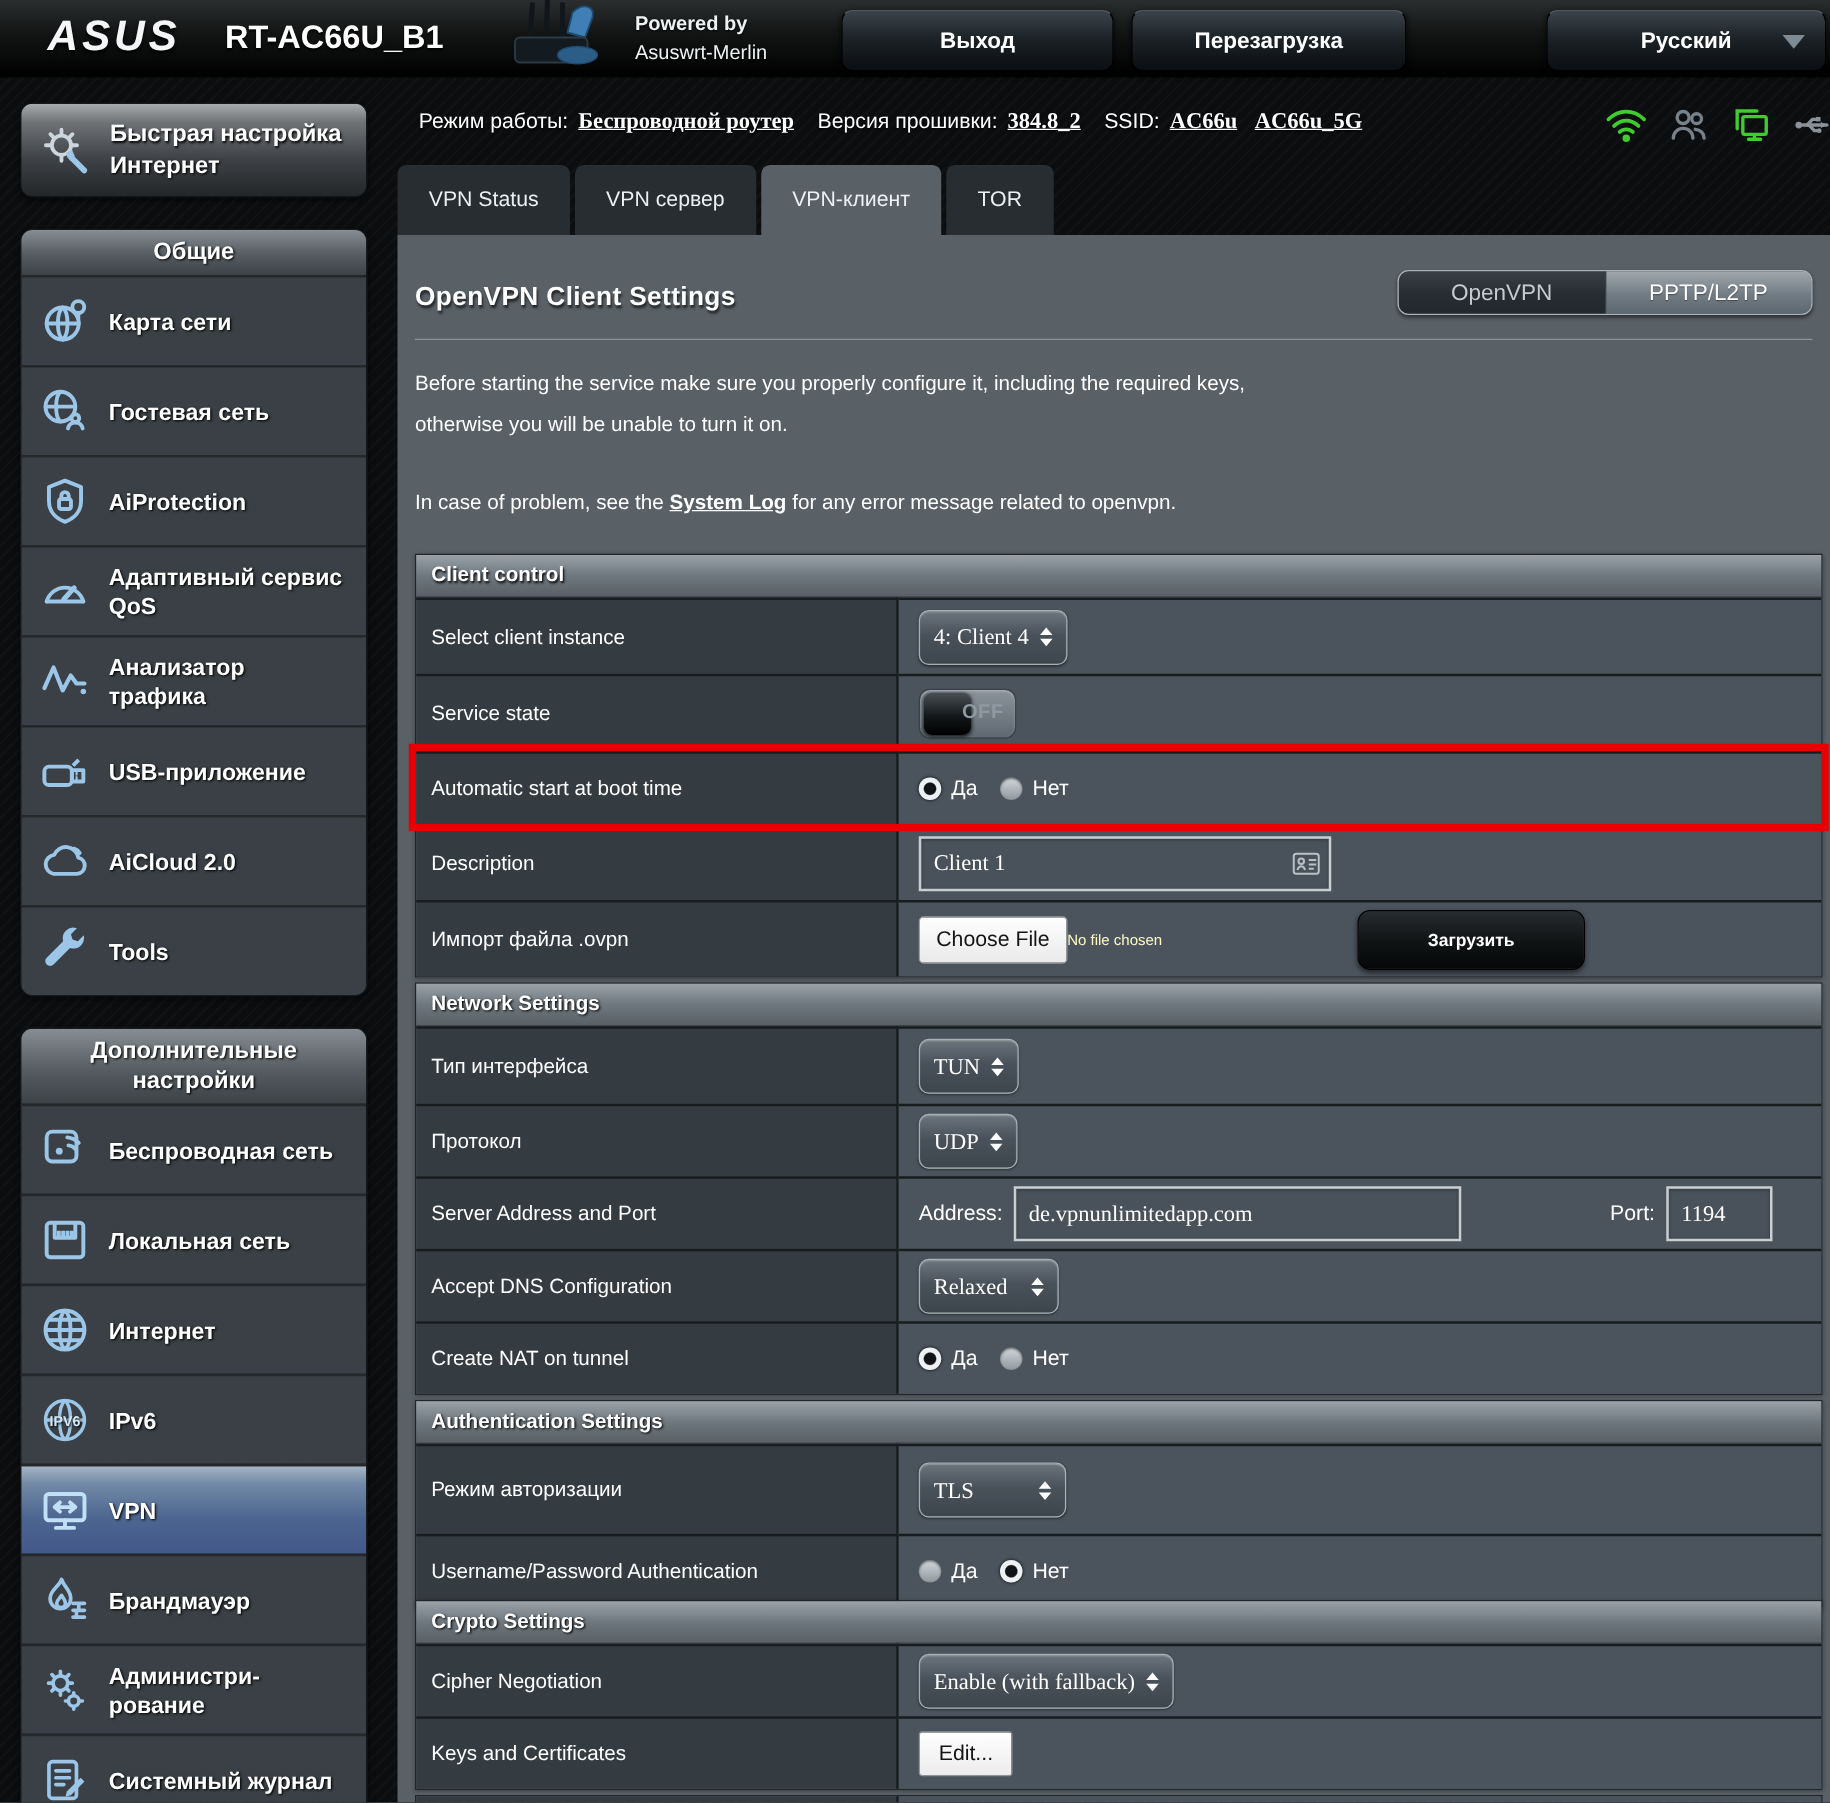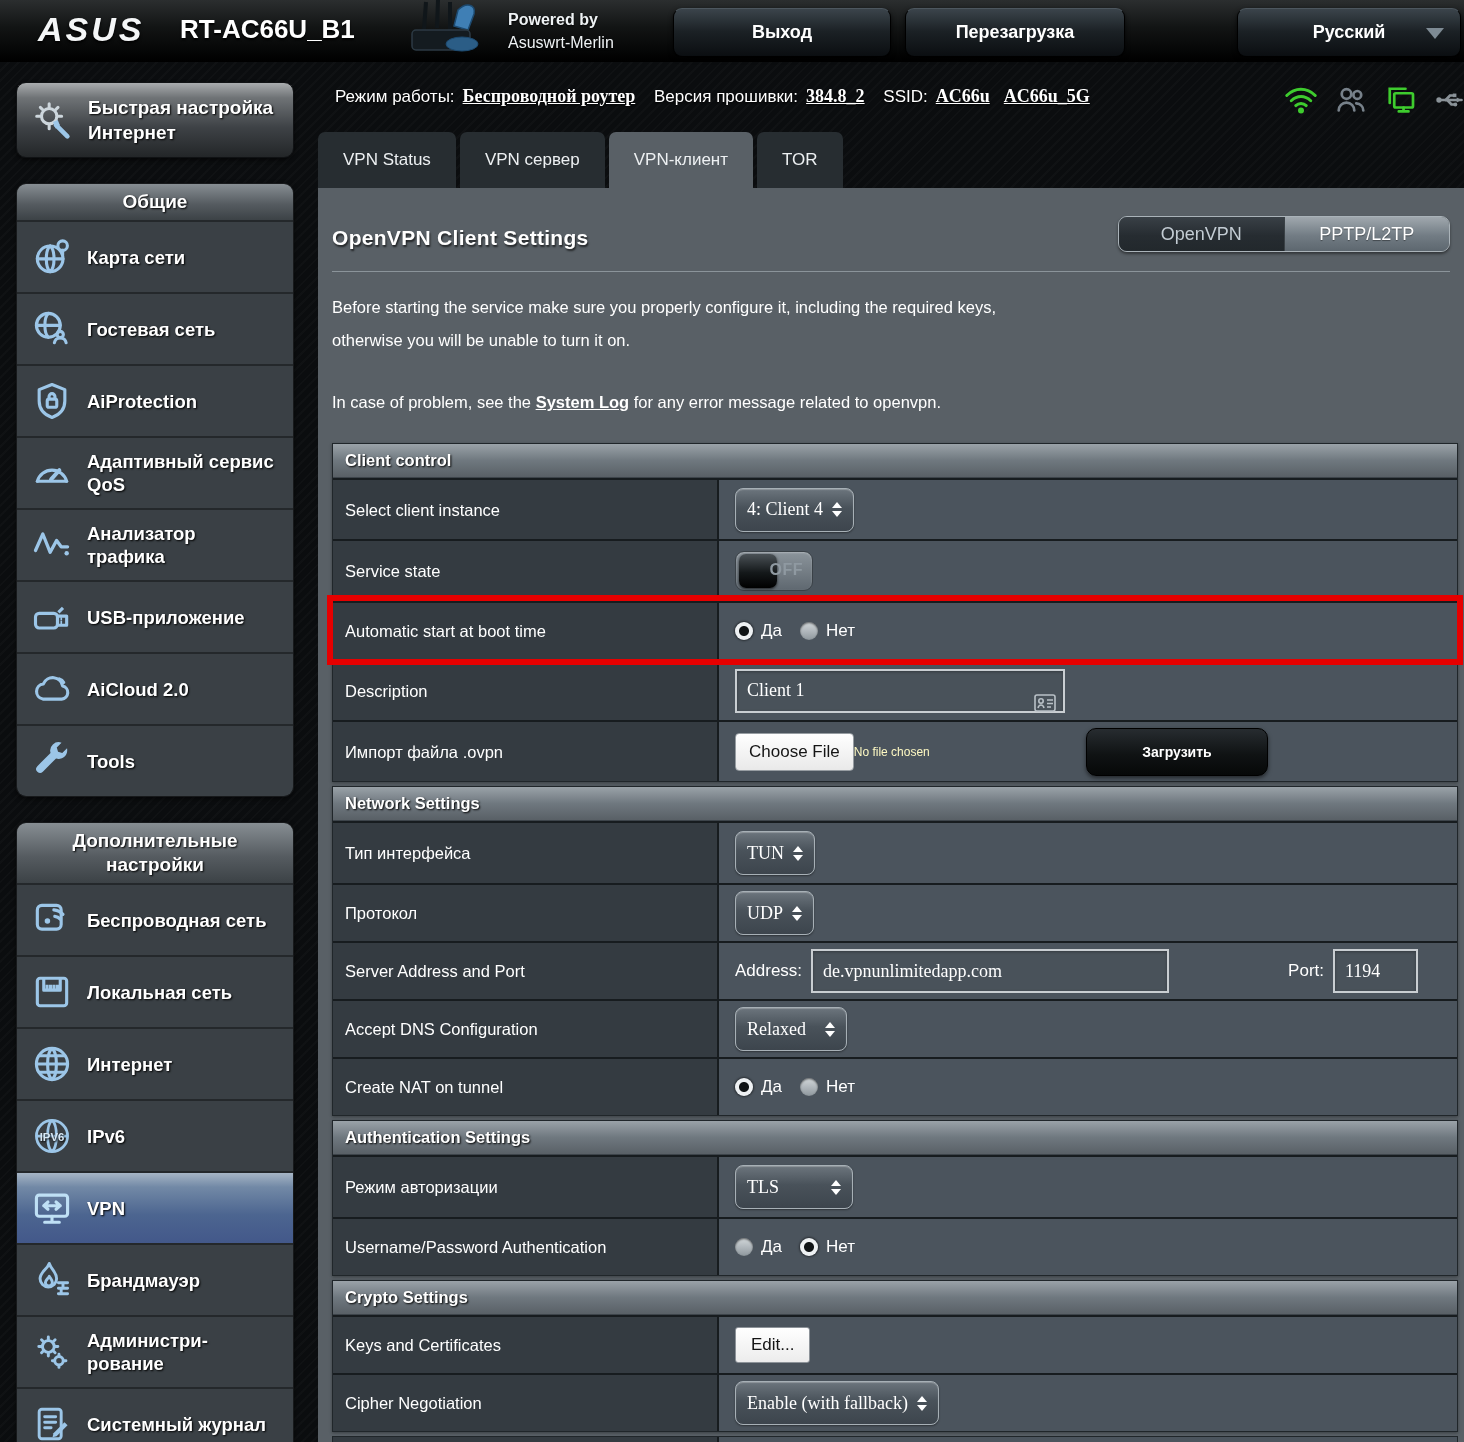--- a/index.html
+++ b/index.html
@@ -88,21 +88,21 @@
     background:linear-gradient(180deg,#4a5156 0%,#14181a 55%,#000 100%); box-shadow:0 1px 3px rgba(0,0,0,.7); }
   .toggle .txt { position:absolute; right:9px; top:9px; color:#8f99a1; font-weight:bold; font-size:16px; letter-spacing:.5px; }
   .radio { width:18px; height:18px; border-radius:50%; flex:none; cursor:pointer;
     background:linear-gradient(180deg,#d3d8db 0%,#8f989e 100%); box-shadow:inset 0 1px 2px rgba(0,0,0,.55); }
   .radio.on { background:radial-gradient(circle at 50% 50%, #101416 0 4.5px, #eef1f3 5.5px 100%);
     box-shadow:0 0 2px 1px rgba(0,0,0,.45); }
   .rlabel { margin:0 18px 0 8px; font-size:17px; color:#fff; }
   .tinput { height:44px; background:#49525a; border:2px solid #c9ced2; color:#fff;
     font-family:"Liberation Serif", serif; font-size:18px; padding:0 10px; outline:none;
     box-shadow:inset 0 1px 3px rgba(0,0,0,.3); }
-  .desc-wrap { position:relative; display:inline-flex; align-items:flex-end; }
+  .desc-wrap { position:relative; display:inline-flex; align-items:center; }
   .desc-wrap svg { position:absolute; right:8px; }
   #desc-input { width:330px; padding-right:38px; }
   #addr-input { width:358px; margin-left:9px; }
   #port-input { width:85px; margin-left:9px; }
   .port-group { margin-left:auto; margin-right:39px; display:flex; align-items:center; font-size:17px; }
   .plain-lbl { font-size:17px; color:#fff; }
   .file-btn { height:38px; padding:0 13px; background:linear-gradient(180deg,#ffffff,#e9e9e9);
     border:1px solid #979da2; border-radius:4px; color:#151515; font-size:17px; cursor:pointer;
     font-family:"Liberation Sans", sans-serif; }
   .no-file { font-size:12px; color:#fef9c3; }
@@ -514,21 +514,21 @@
         <span class="rlabel">Да</span>
         <span class="radio"></span>
         <span class="rlabel">Нет</span>
       </div>
     </div>
   </div>
 
   <div class="tbl" style="top:932px">
     <div class="thead">Authentication Settings</div>
 
-    <div class="row" style="height:62px">
+    <div class="row" style="height:72px">
       <div class="lcell">
           <span>Режим авторизации</span>
         </div>
       <div class="vcell">
         <div class="dd spread" style="width:118px">
           <span>TLS</span>
           <span class="arrows">
               <span class="tri-up"></span>
               <span class="tri-dn"></span>
             </span>
@@ -547,40 +547,40 @@
         <span class="rlabel">Нет</span>
       </div>
     </div>
   </div>
 
   <div class="tbl" style="top:1092px">
     <div class="thead">Crypto Settings</div>
 
     <div class="row" style="height:58px">
       <div class="lcell">
-          <span>Keys and Certificates</span>
-        </div>
-      <div class="vcell">
-        <button class="edit-btn">Edit...</button>
-      </div>
-    </div>
-
-    <div class="row" style="height:58px">
-      <div class="lcell">
           <span>Cipher Negotiation</span>
         </div>
       <div class="vcell">
         <div class="dd">
           <span>Enable (with fallback)</span>
           <span class="arrows">
               <span class="tri-up"></span>
               <span class="tri-dn"></span>
             </span>
         </div>
       </div>
     </div>
+
+    <div class="row" style="height:58px">
+      <div class="lcell">
+          <span>Keys and Certificates</span>
+        </div>
+      <div class="vcell">
+        <button class="edit-btn">Edit...</button>
+      </div>
+    </div>
   </div>
 
   <div class="sliver">
     <div class="sl"></div>
       <div class="sv"></div>
   </div>
 </div>
 
 </body></html>

